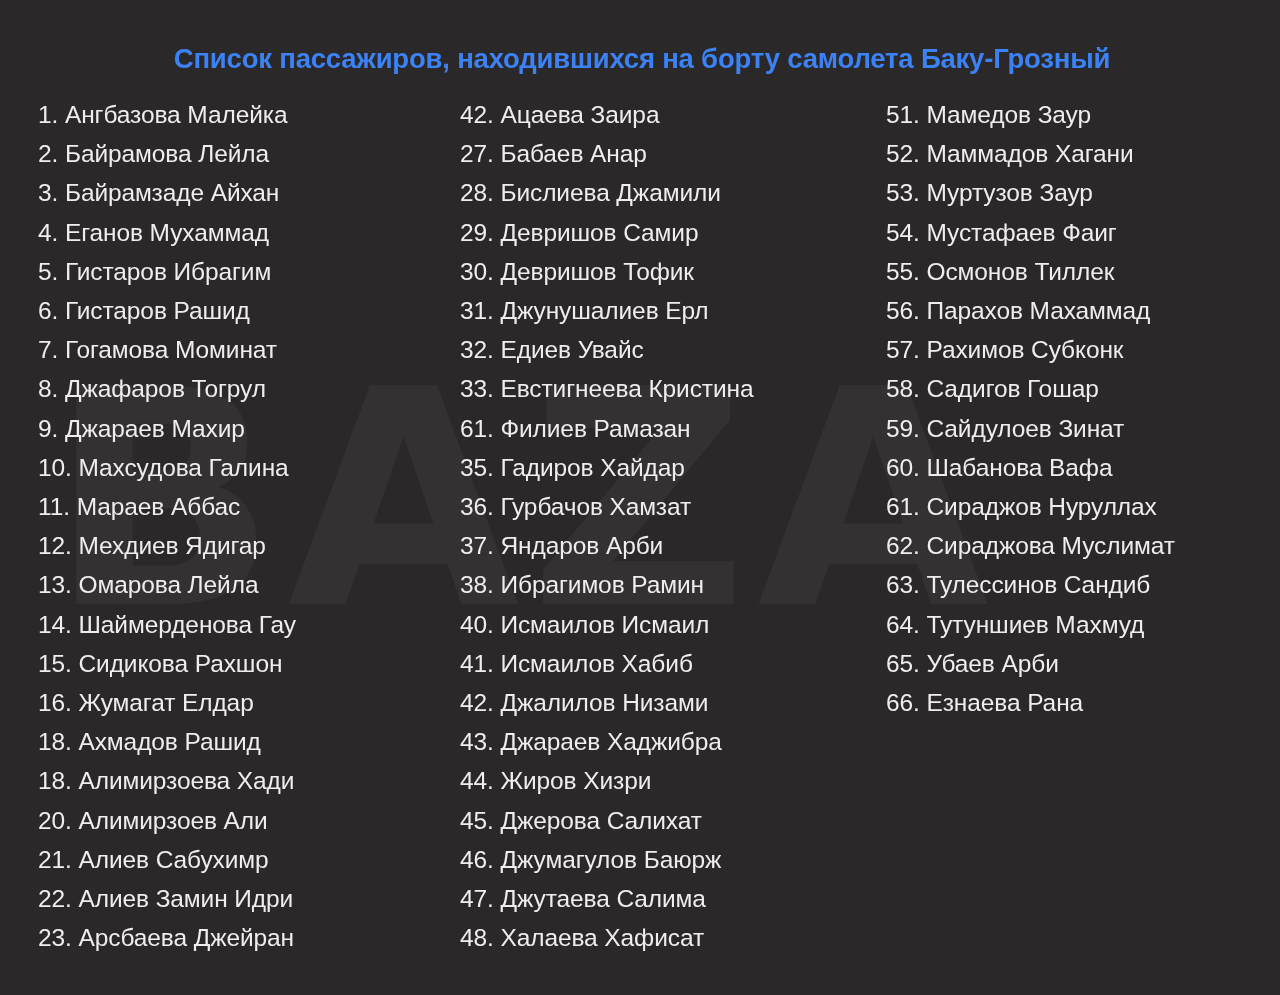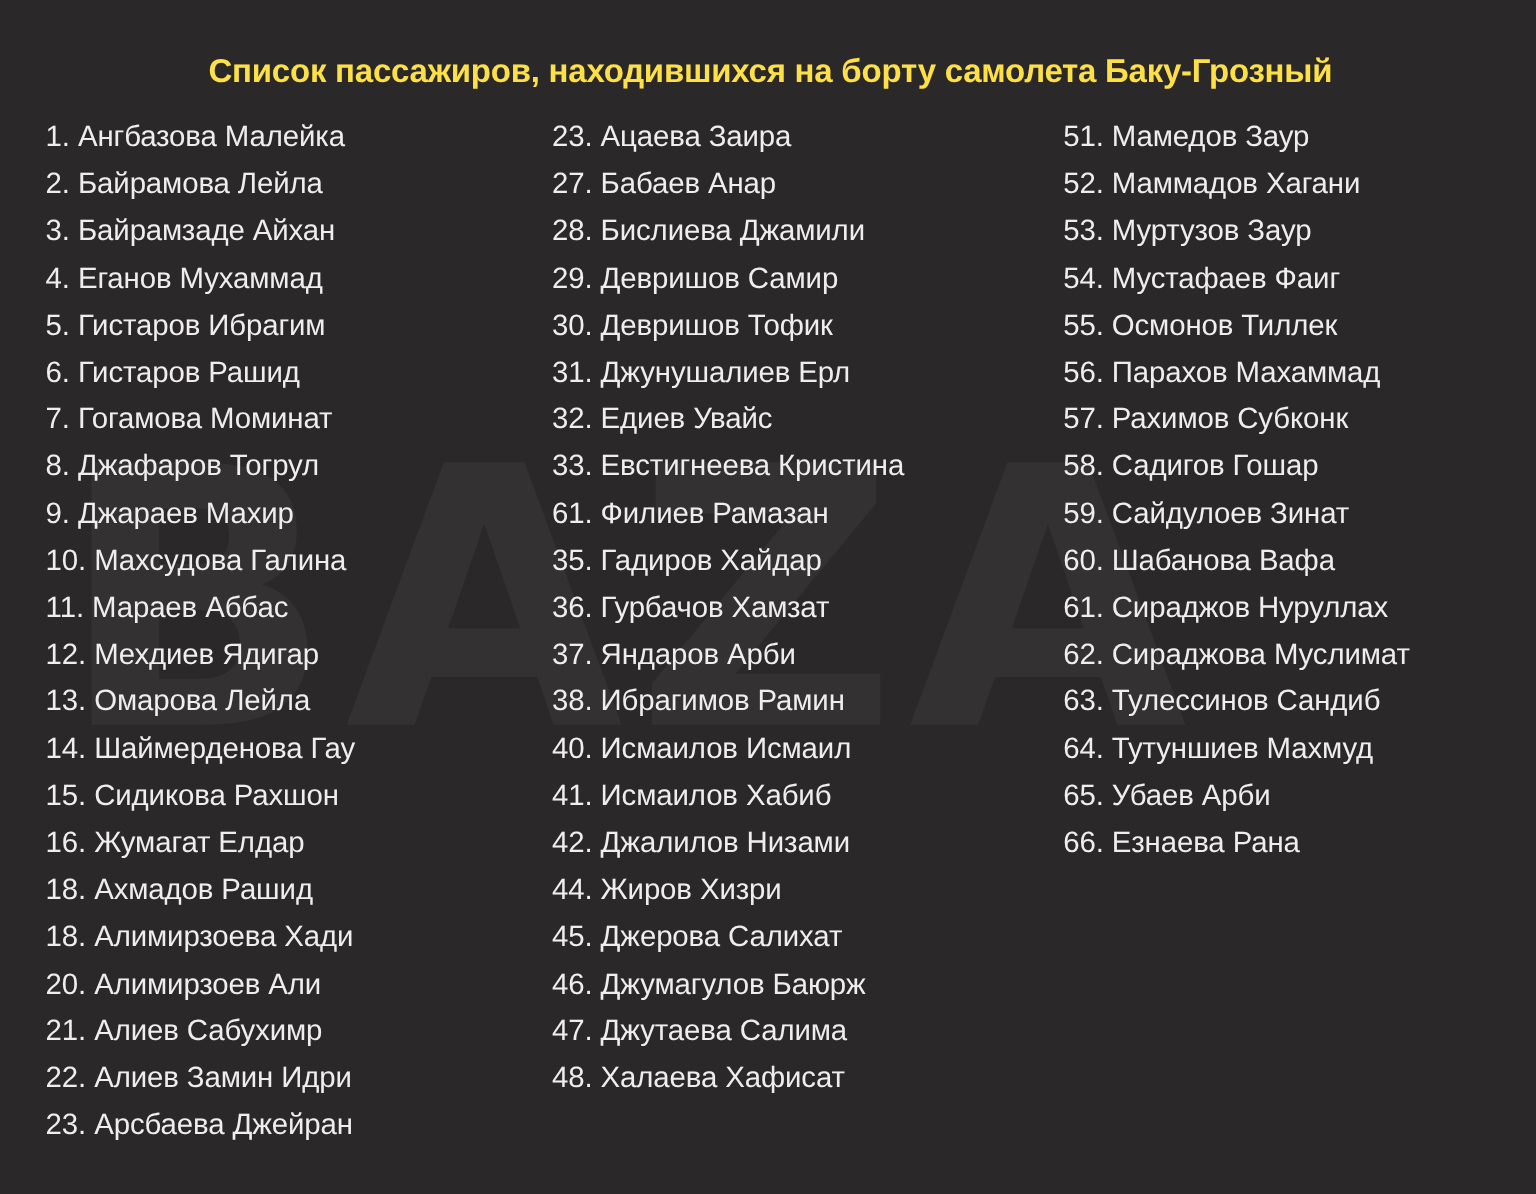--- a/index.html
+++ b/index.html
@@ -42,21 +42,21 @@
     z-index: 1;
     padding: 34px 34px 0 38px;
     box-sizing: border-box;
     height: 995px;
   }
 
   .title {
     font-size: 27.5px;
     font-weight: 700;
     letter-spacing: -0.2px;
-    color: #fde047;
+    color: #3b82f6;
     text-align: center;
     margin: 8px 10px 20px 10px;
     line-height: 1.2;
   }
 
   .columns {
     display: flex;
     gap: 0;
     align-items: flex-start;
   }
@@ -106,36 +106,37 @@
       <div class="entry">18. Ахмадов Рашид</div>
       <div class="entry">18. Алимирзоева Хади</div>
       <div class="entry">20. Алимирзоев Али</div>
       <div class="entry">21. Алиев Сабухимр</div>
       <div class="entry">22. Алиев Замин Идри</div>
       <div class="entry">23. Арсбаева Джейран</div>
 
     </div>
 
     <div class="col">
-      <div class="entry">23. Ацаева Заира</div>
+      <div class="entry">42. Ацаева Заира</div>
       <div class="entry">27. Бабаев Анар</div>
       <div class="entry">28. Бислиева Джамили</div>
       <div class="entry">29. Девришов Самир</div>
       <div class="entry">30. Девришов Тофик</div>
       <div class="entry">31. Джунушалиев Ерл</div>
       <div class="entry">32. Едиев Увайс</div>
       <div class="entry">33. Евстигнеева Кристина</div>
       <div class="entry">61. Филиев Рамазан</div>
       <div class="entry">35. Гадиров Хайдар</div>
       <div class="entry">36. Гурбачов Хамзат</div>
       <div class="entry">37. Яндаров Арби</div>
       <div class="entry">38. Ибрагимов Рамин</div>
       <div class="entry">40. Исмаилов Исмаил</div>
       <div class="entry">41. Исмаилов Хабиб</div>
       <div class="entry">42. Джалилов Низами</div>
+      <div class="entry">43. Джараев Хаджибра</div>
       <div class="entry">44. Жиров Хизри</div>
       <div class="entry">45. Джерова Салихат</div>
       <div class="entry">46. Джумагулов Баюрж</div>
       <div class="entry">47. Джутаева Салима</div>
       <div class="entry">48. Халаева Хафисат</div>
 
     </div>
 
     <div class="col">
       <div class="entry">51. Мамедов Заур</div>

